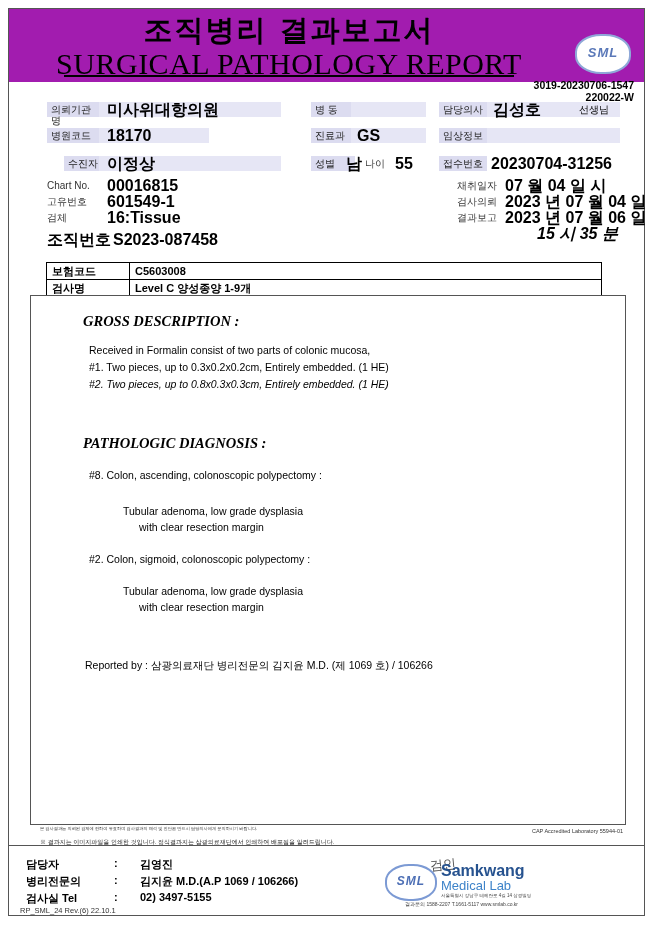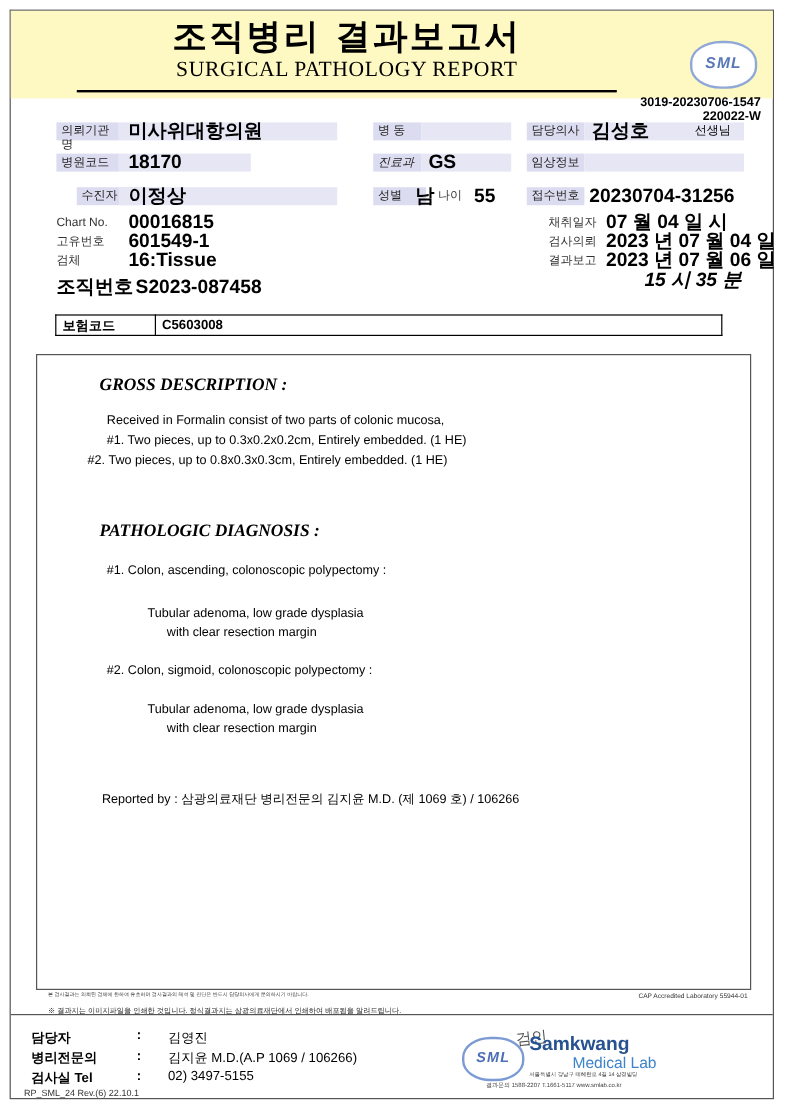--- a/index.html
+++ b/index.html
@@ -27,38 +27,38 @@
     width: 637px; height: 908px;
     border: 1px solid #555;
     box-sizing: border-box;
   }
 
   
   .hdr {
     position: absolute;
     left: 9px; top: 9px;
     width: 635px; height: 73px;
-    background: #fef9c3;
+    background: #a21caf;
   }
   .hdr-title-ko {
     position: absolute;
     left: 0; top: 2px;
     width: 560px;
     text-align: center;
     font-size: 29px;
     font-weight: bold;
     letter-spacing: 2px;
     font-family: "DejaVu Sans", sans-serif;
   }
   .hdr-title-en {
     position: absolute;
     left: 0; top: 38px;
     width: 560px;
     text-align: center;
-    font-size: 18px;
+    font-size: 30px;
     font-family: "Liberation Serif", serif;
     letter-spacing: 0.5px;
   }
   .hdr-rule {
     position: absolute;
     left: 55px; top: 66px;
     width: 450px;
     height: 2px;
     background: #000;
   }
@@ -210,21 +210,21 @@
   }
   .fl {
     position: absolute;
     font-size: 11px;
     font-weight: bold;
     white-space: nowrap;
   }
   .fv {
     position: absolute;
     font-size: 11px;
-    font-weight: normal;
+    font-weight: bold;
     white-space: nowrap;
   }
   .stamp {
     position: absolute;
     left: 430px; top: 856px;
     font-size: 13px;
     font-family: "DejaVu Sans", sans-serif;
     color: #333;
     transform: rotate(-6deg);
     opacity: .85;
@@ -259,21 +259,20 @@
     font-weight: bold;
     color: #26528f;
     font-family: "Liberation Sans", sans-serif;
   }
   .logo-name2 {
     position: absolute;
     left: 56px; top: 18px;
     font-size: 13px;
     color: #3d83c9;
     font-family: "Liberation Sans", sans-serif;
-    margin-left: 36px;
   }
   .logo-addr {
     position: absolute;
     left: 56px; top: 33px;
     font-size: 4.5px;
     color: #444;
     white-space: nowrap;
   }
   .logo-addr2 {
     position: absolute;
@@ -320,21 +319,21 @@
 
     <div class="lbl" style="left:430px; top:8px; width:48px;">담당의사</div>
     <div class="fld" style="left:478px; top:8px; width:133px;"></div>
     <div class="val" style="left:484px; top:8px;">김성호</div>
     <div class="val-sm" style="left:570px; top:8px;">선생님</div>
 
     <div class="lbl" style="left:38px; top:34px; width:52px;">병원코드</div>
     <div class="fld" style="left:90px; top:34px; width:110px;"></div>
     <div class="val" style="left:98px; top:34px;">18170</div>
 
-    <div class="lbl" style="left:302px; top:34px; width:40px;font-style:italic;">진료과</div>
+    <div class="lbl" style="left:302px; top:34px; width:40px;">진료과</div>
     <div class="fld" style="left:342px; top:34px; width:75px;"></div>
     <div class="val" style="left:348px; top:34px;">GS</div>
 
     <div class="lbl" style="left:430px; top:34px; width:48px;">임상정보</div>
     <div class="fld" style="left:478px; top:34px; width:133px;"></div>
     <div class="val" style="left:484px; top:34px;"></div>
 
     <div class="lbl" style="left:55px; top:62px; width:52px;">수진자</div>
     <div class="fld" style="left:90px; top:62px; width:182px;"></div>
     <div class="val" style="left:98px; top:62px;">이정상</div>
@@ -366,31 +365,35 @@
     <div class="val" style="left:38px; top:138px;">조직번호</div>
     <div class="val" style="left:104px; top:138px;">S2023-087458</div>
   </div>
 
   <table class="codetable">
     <tbody>
         <tr>
       <td class="k">보험코드</td>
       <td class="v">C5603008</td>
     </tr>
+    <tr>
+      <td class="k">검사명</td>
+      <td class="v">Level C 양성종양 1-9개</td>
+    </tr>
   </tbody>
     </table>
 
   <div class="bodybox">
     <div class="sec-title" style="left:52px; top:17px;">GROSS DESCRIPTION :</div>
     <div class="btxt" style="left:58px; top:48px;">Received in Formalin consist of two parts of colonic mucosa,</div>
     <div class="btxt" style="left:58px; top:65px;">#1. Two pieces, up to 0.3x0.2x0.2cm, Entirely embedded. (1 HE)</div>
-    <div class="btxt" style="left:42px; top:82px;">#2. Two pieces, up to 0.8x0.3x0.3cm, Entirely embedded. (1 HE)</div>
+    <div class="btxt" style="left:58px; top:82px;font-style:italic;">#2. Two pieces, up to 0.8x0.3x0.3cm, Entirely embedded. (1 HE)</div>
 
     <div class="sec-title" style="left:52px; top:139px;">PATHOLOGIC DIAGNOSIS :</div>
-    <div class="btxt" style="left:58px; top:173px;">#1. Colon, ascending, colonoscopic polypectomy :</div>
+    <div class="btxt" style="left:58px; top:173px;">#8. Colon, ascending, colonoscopic polypectomy :</div>
     <div class="btxt" style="left:92px; top:209px;">Tubular adenoma, low grade dysplasia</div>
     <div class="btxt" style="left:108px; top:225px;">with clear resection margin</div>
     <div class="btxt" style="left:58px; top:257px;">#2. Colon, sigmoid, colonoscopic polypectomy :</div>
     <div class="btxt" style="left:92px; top:289px;">Tubular adenoma, low grade dysplasia</div>
     <div class="btxt" style="left:108px; top:305px;">with clear resection margin</div>
 
     <div class="btxt" style="left:54px; top:363px;">Reported by : 삼광의료재단 병리전문의 김지윤 M.D. (제 1069 호) / 106266</div>
   </div>
 
   <div class="fineprint">본 검사결과는 의뢰된 검체에 한하여 유효하며 검사결과의 해석 및 진단은 반드시 담당의사에게 문의하시기 바랍니다.</div>

